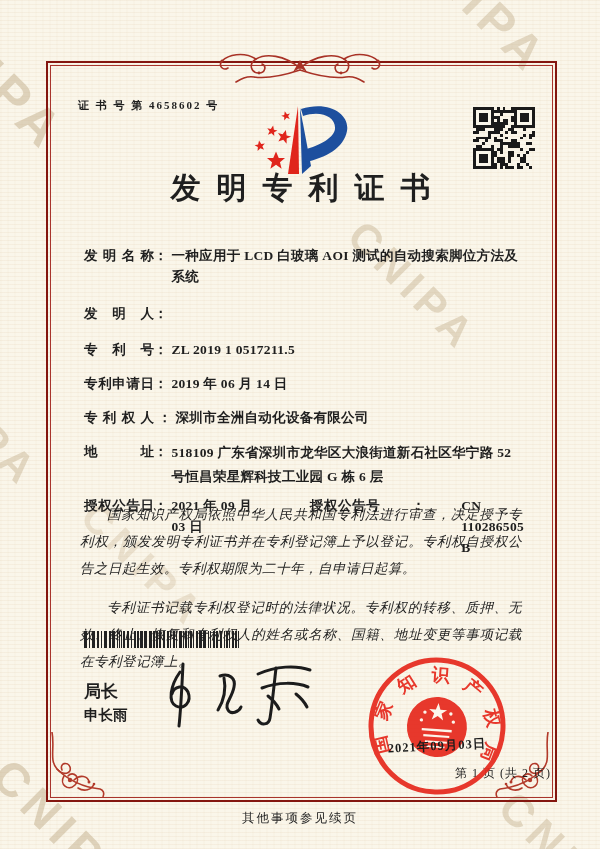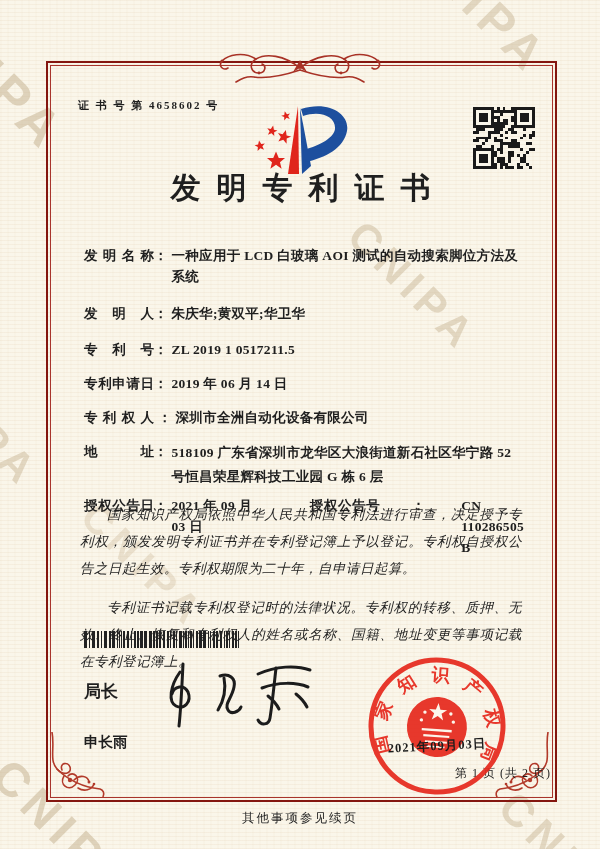--- a/index.html
+++ b/index.html
@@ -51,21 +51,21 @@
   .grant-row .pair.second{margin-left:52px;gap:32px;}
   .grant-row .pair.second .lbl{width:70px;}
   .body-text{
     position:absolute;left:18px;top:424px;width:466px;
     font-size:13.5px;font-style:italic;line-height:27px;
     text-align:justify;letter-spacing:0.5px;
   }
   .body-text p{margin:12px;text-indent:2em;}
   .barcode{position:absolute;left:34px;top:566px;width:156px;height:17px;}
   .sig-title{position:absolute;left:34px;top:615px;font-family:"Liberation Sans","DejaVu Sans",sans-serif;font-weight:bold;font-size:17px;}
-  .sig-name{position:absolute;left:34px;top:668px;font-family:"Liberation Sans","DejaVu Sans",sans-serif;font-weight:bold;font-size:14.5px;}
+  .sig-name{position:absolute;left:34px;top:641px;font-family:"Liberation Sans","DejaVu Sans",sans-serif;font-weight:bold;font-size:14.5px;}
   .sig-script{position:absolute;left:100px;top:595px;width:190px;height:80px;}
   .page-num{position:absolute;left:0;top:700px;width:100%;text-align:right;font-size:12px;letter-spacing:1px;}
   .seal{position:absolute;left:364px;top:653px;width:146px;height:146px;z-index:6;opacity:0.93;transform:rotate(4deg);}
   .seal-date{
     position:absolute;left:364px;top:738px;width:146px;z-index:7;text-align:center;
     font-size:12.5px;font-weight:bold;color:#1c1c1c;transform:rotate(-3deg);letter-spacing:1px;
   }
   .footer-note{position:absolute;left:0;top:810px;width:100%;text-align:center;font-size:12.5px;letter-spacing:2px;z-index:4;}
   svg{display:block;}
 </style>
@@ -298,21 +298,20 @@
 
     <div class="fields">
       <div class="frow">
         <span class="lbl">发明名称</span>
           <span class="colon">：</span>
         <span class="val">一种应用于 LCD 白玻璃 AOI 测试的自动搜索脚位方法及系统</span>
       </div>
       <div class="frow" style="margin-bottom:15px;">
         <span class="lbl">发明人</span>
           <span class="colon">：</span>
-        <span class="val">朱庆华;黄双平;华卫华</span>
       </div>
       <div class="frow" style="margin-bottom:13px;">
         <span class="lbl">专利号</span>
           <span class="colon">：</span>
         <span class="val">ZL 2019 1 0517211.5</span>
       </div>
       <div class="frow" style="margin-bottom:13px;">
         <span class="lbl">专利申请日</span>
           <span class="colon">：</span>
         <span class="val">2019 年 06 月 14 日</span>

